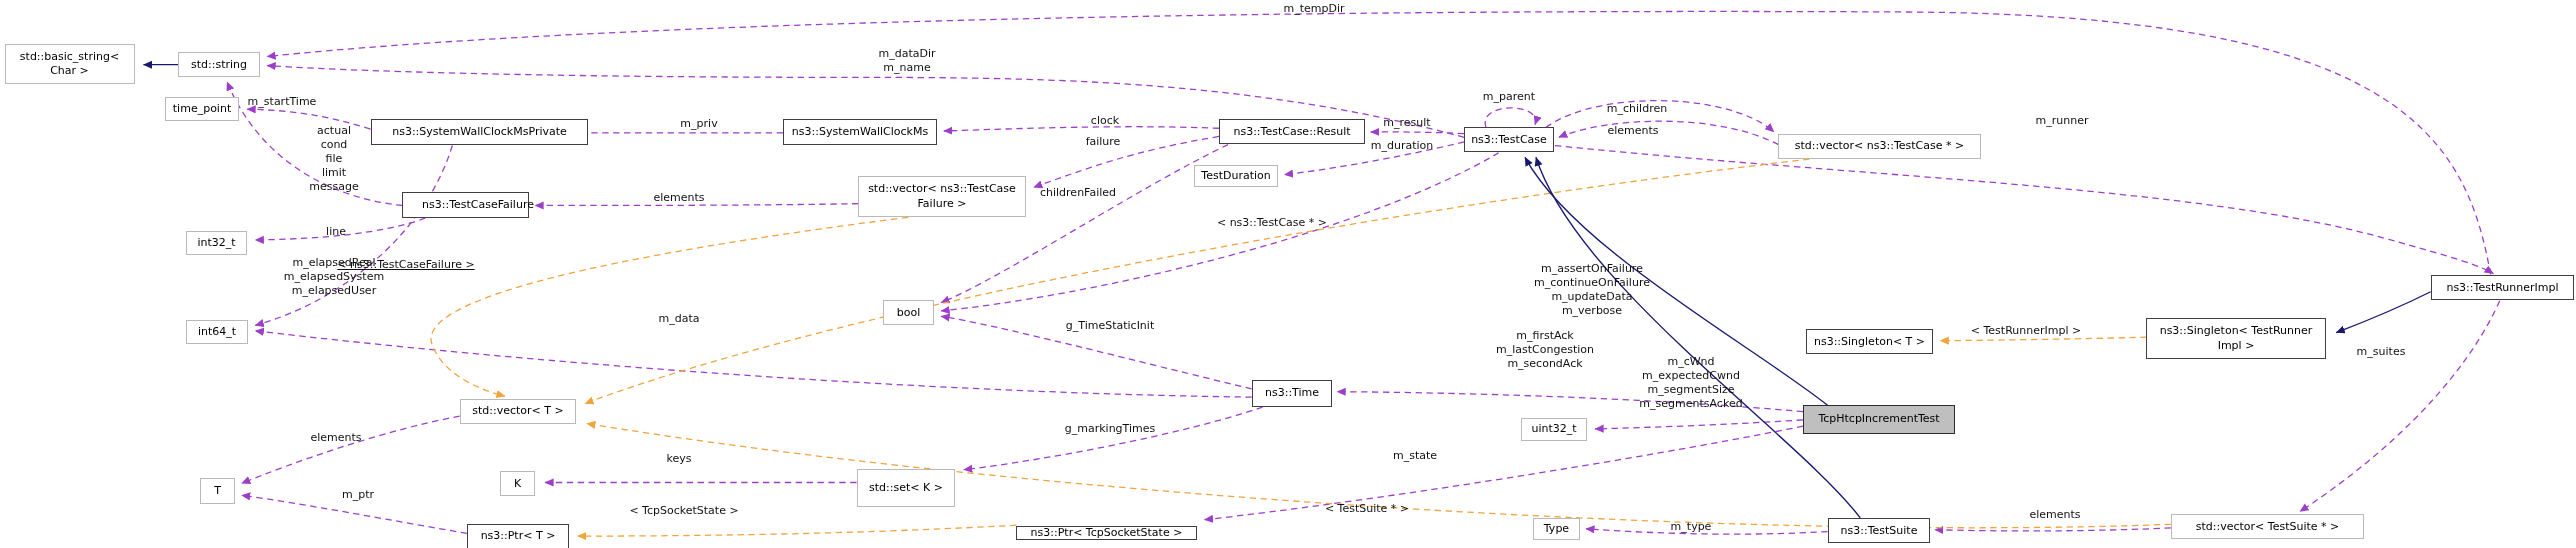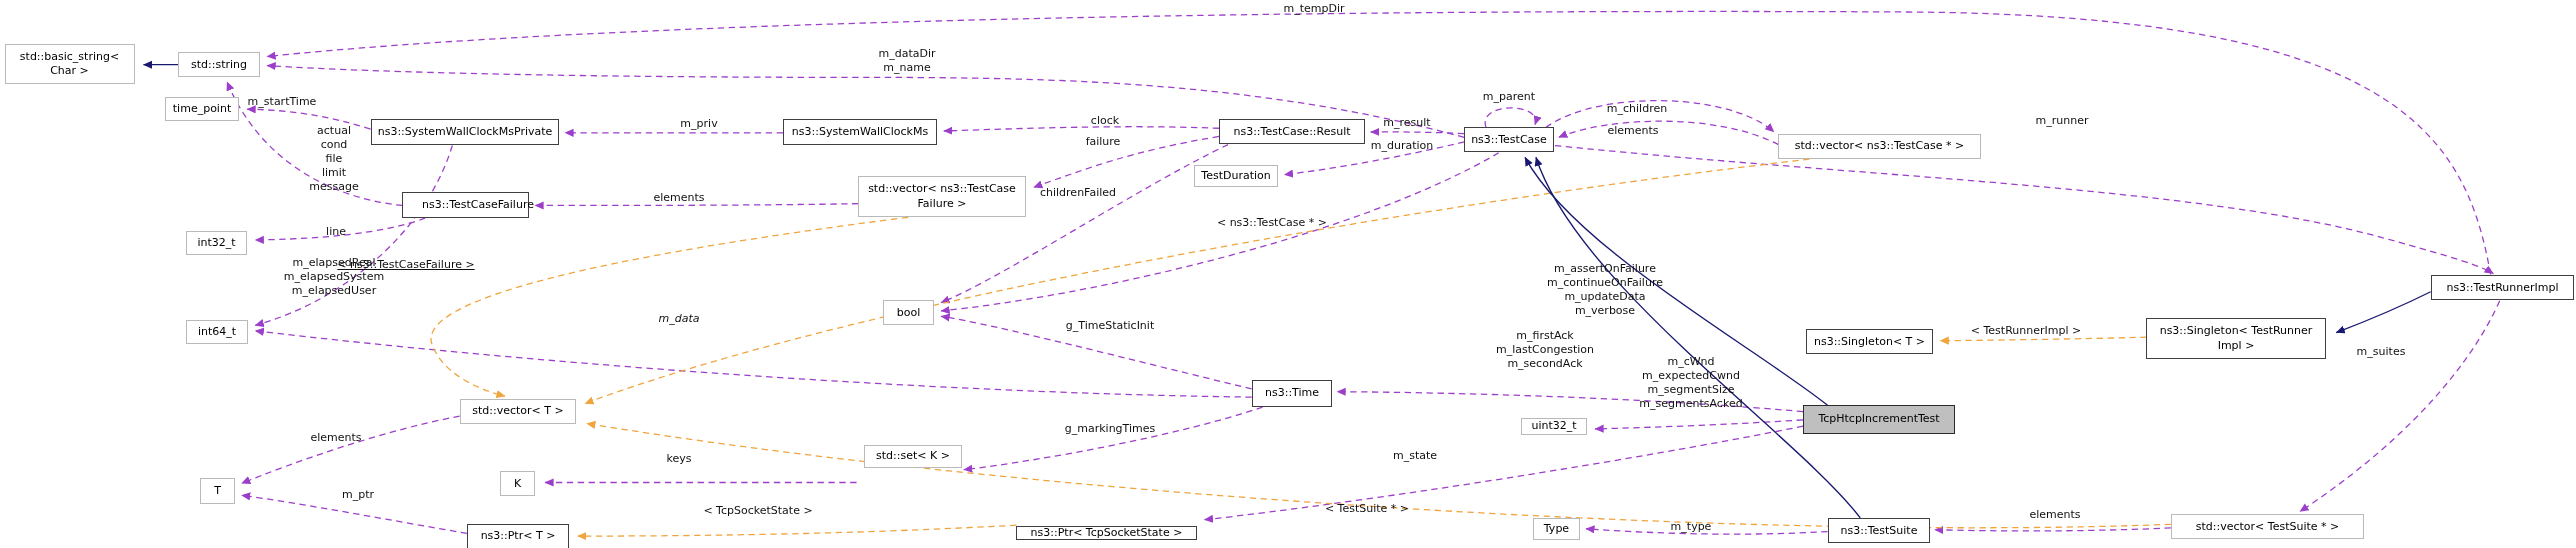--- a/index.html
+++ b/index.html
@@ -91,21 +91,21 @@
       <div class="node light" style="left: 4.5px; top: 44px; width: 130px; height: 40px; text-align: right;">
         <span>std::basic_string&lt;</span>
         <span>Char &gt;</span>
       </div>
       <div class="node light" style="left: 178px; top: 52px; width: 82px; height: 25.4px;">
         <span>std::string</span>
       </div>
       <div class="node light" style="left: 165px; top: 97px; width: 74px; height: 23.6px;">
         <span>time_point</span>
       </div>
-      <div class="node bold" style="left: 371px; top: 119px; width: 188px; height: 26px;">
+      <div class="node bold" style="left: 371px; top: 119px; width: 217px; height: 26px;">
         <span>ns3::SystemWallClockMsPrivate</span>
       </div>
       <div class="node bold" style="left: 783px; top: 119px; width: 154px; height: 26px;">
         <span>ns3::SystemWallClockMs</span>
       </div>
       <div class="node bold" style="left: 1219px; top: 119px; width: 146px; height: 25.4px;">
         <span>ns3::TestCase::Result</span>
       </div>
       <div class="node bold" style="left: 1464px; top: 127px; width: 90px; height: 25.4px;">
         <span>ns3::TestCase</span>
@@ -141,36 +141,36 @@
       <div class="node bold" style="left: 1806px; top: 329px; width: 127px; height: 25.4px;">
         <span>ns3::Singleton&lt; T &gt;</span>
       </div>
       <div class="node bold" style="left: 2146px; top: 318px; width: 180px; height: 41px;">
         <span>ns3::Singleton&lt; TestRunner</span>
         <span>Impl &gt;</span>
       </div>
       <div class="node focus" style="left: 1803px; top: 405px; width: 152px; height: 29px;">
         <span>TcpHtcpIncrementTest</span>
       </div>
-      <div class="node light" style="left: 1521px; top: 418px; width: 66px; height: 17px;">
+      <div class="node light" style="left: 1521px; top: 418px; width: 66px; height: 23px;">
         <span>uint32_t</span>
       </div>
       <div class="node light" style="left: 460px; top: 399px; width: 116px; height: 24.5px;">
         <span>std::vector&lt; T &gt;</span>
       </div>
       <div class="node light" style="left: 200px; top: 478px; width: 35px; height: 26px;">
         <span>T</span>
       </div>
       <div class="node light" style="left: 500px; top: 471px; width: 35px; height: 25.4px;">
         <span>K</span>
       </div>
       <div class="node bold" style="left: 467px; top: 524px; width: 102px; height: 24.5px;">
         <span>ns3::Ptr&lt; T &gt;</span>
       </div>
-      <div class="node light" style="left: 857px; top: 445px; width: 98px; height: 23px; margin-left: 7px;">
+      <div class="node light" style="left: 857px; top: 469px; width: 98px; height: 38px;">
         <span>std::set&lt; K &gt;</span>
       </div>
       <div class="node bold" style="left: 1016px; top: 526px; width: 181px; height: 14px;">
         <span>ns3::Ptr&lt; TcpSocketState &gt;</span>
       </div>
       <div class="node bold" style="left: 1828px; top: 518px; width: 102px; height: 25.4px;">
         <span>ns3::TestSuite</span>
       </div>
       <div class="node light" style="left: 2171px; top: 514px; width: 193px; height: 25.4px;">
         <span>std::vector&lt; TestSuite * &gt;</span>
@@ -246,30 +246,30 @@
         <div>m_cWnd</div>
         <div>m_expectedCwnd</div>
         <div>m_segmentSize</div>
         <div>m_segmentsAcked</div>
       </div>
       <div class="elabel" style="left: 1545px; top: 329px;">
         <div>m_firstAck</div>
         <div>m_lastCongestion</div>
         <div>m_secondAck</div>
       </div>
-      <div class="elabel" style="left: 1592px; top: 262px; margin-left: 13px;">
+      <div class="elabel" style="left: 1592px; top: 262px;">
         <div>m_assertOnFailure</div>
         <div>m_continueOnFailure</div>
         <div>m_updateData</div>
         <div>m_verbose</div>
       </div>
       <div class="elabel" style="left: 1110px; top: 319px;">
         <div>g_TimeStaticInit</div>
       </div>
-      <div class="elabel" style="left: 679px; top: 312px; font-style: italic;">
+      <div class="elabel" style="left: 679px; top: 312px;">
         <div>m_data</div>
       </div>
       <div class="elabel" style="left: 334px; top: 256px;">
         <div>m_elapsedReal</div>
         <div>m_elapsedSystem</div>
         <div>m_elapsedUser</div>
       </div>
       <div class="elabel" style="left: 336px; top: 225px;">
         <div>line</div>
       </div>
@@ -290,18 +290,18 @@
       </div>
       <div class="elabel tmpl" style="left: 1272px; top: 216px;">
         <div>&lt; ns3::TestCase * &gt;</div>
       </div>
       <div class="elabel tmpl" style="left: 406px; top: 258px; text-decoration: underline;">
         <div>&lt; ns3::TestCaseFailure &gt;</div>
       </div>
       <div class="elabel tmpl" style="left: 1367px; top: 502px;">
         <div>&lt; TestSuite * &gt;</div>
       </div>
-      <div class="elabel tmpl" style="left: 758px; top: 504px; text-align: right;">
+      <div class="elabel tmpl" style="left: 684px; top: 504px; text-align: right;">
         <div>&lt; TcpSocketState &gt;</div>
       </div>
     </div>
 </div>
 
 
 </body></html>

